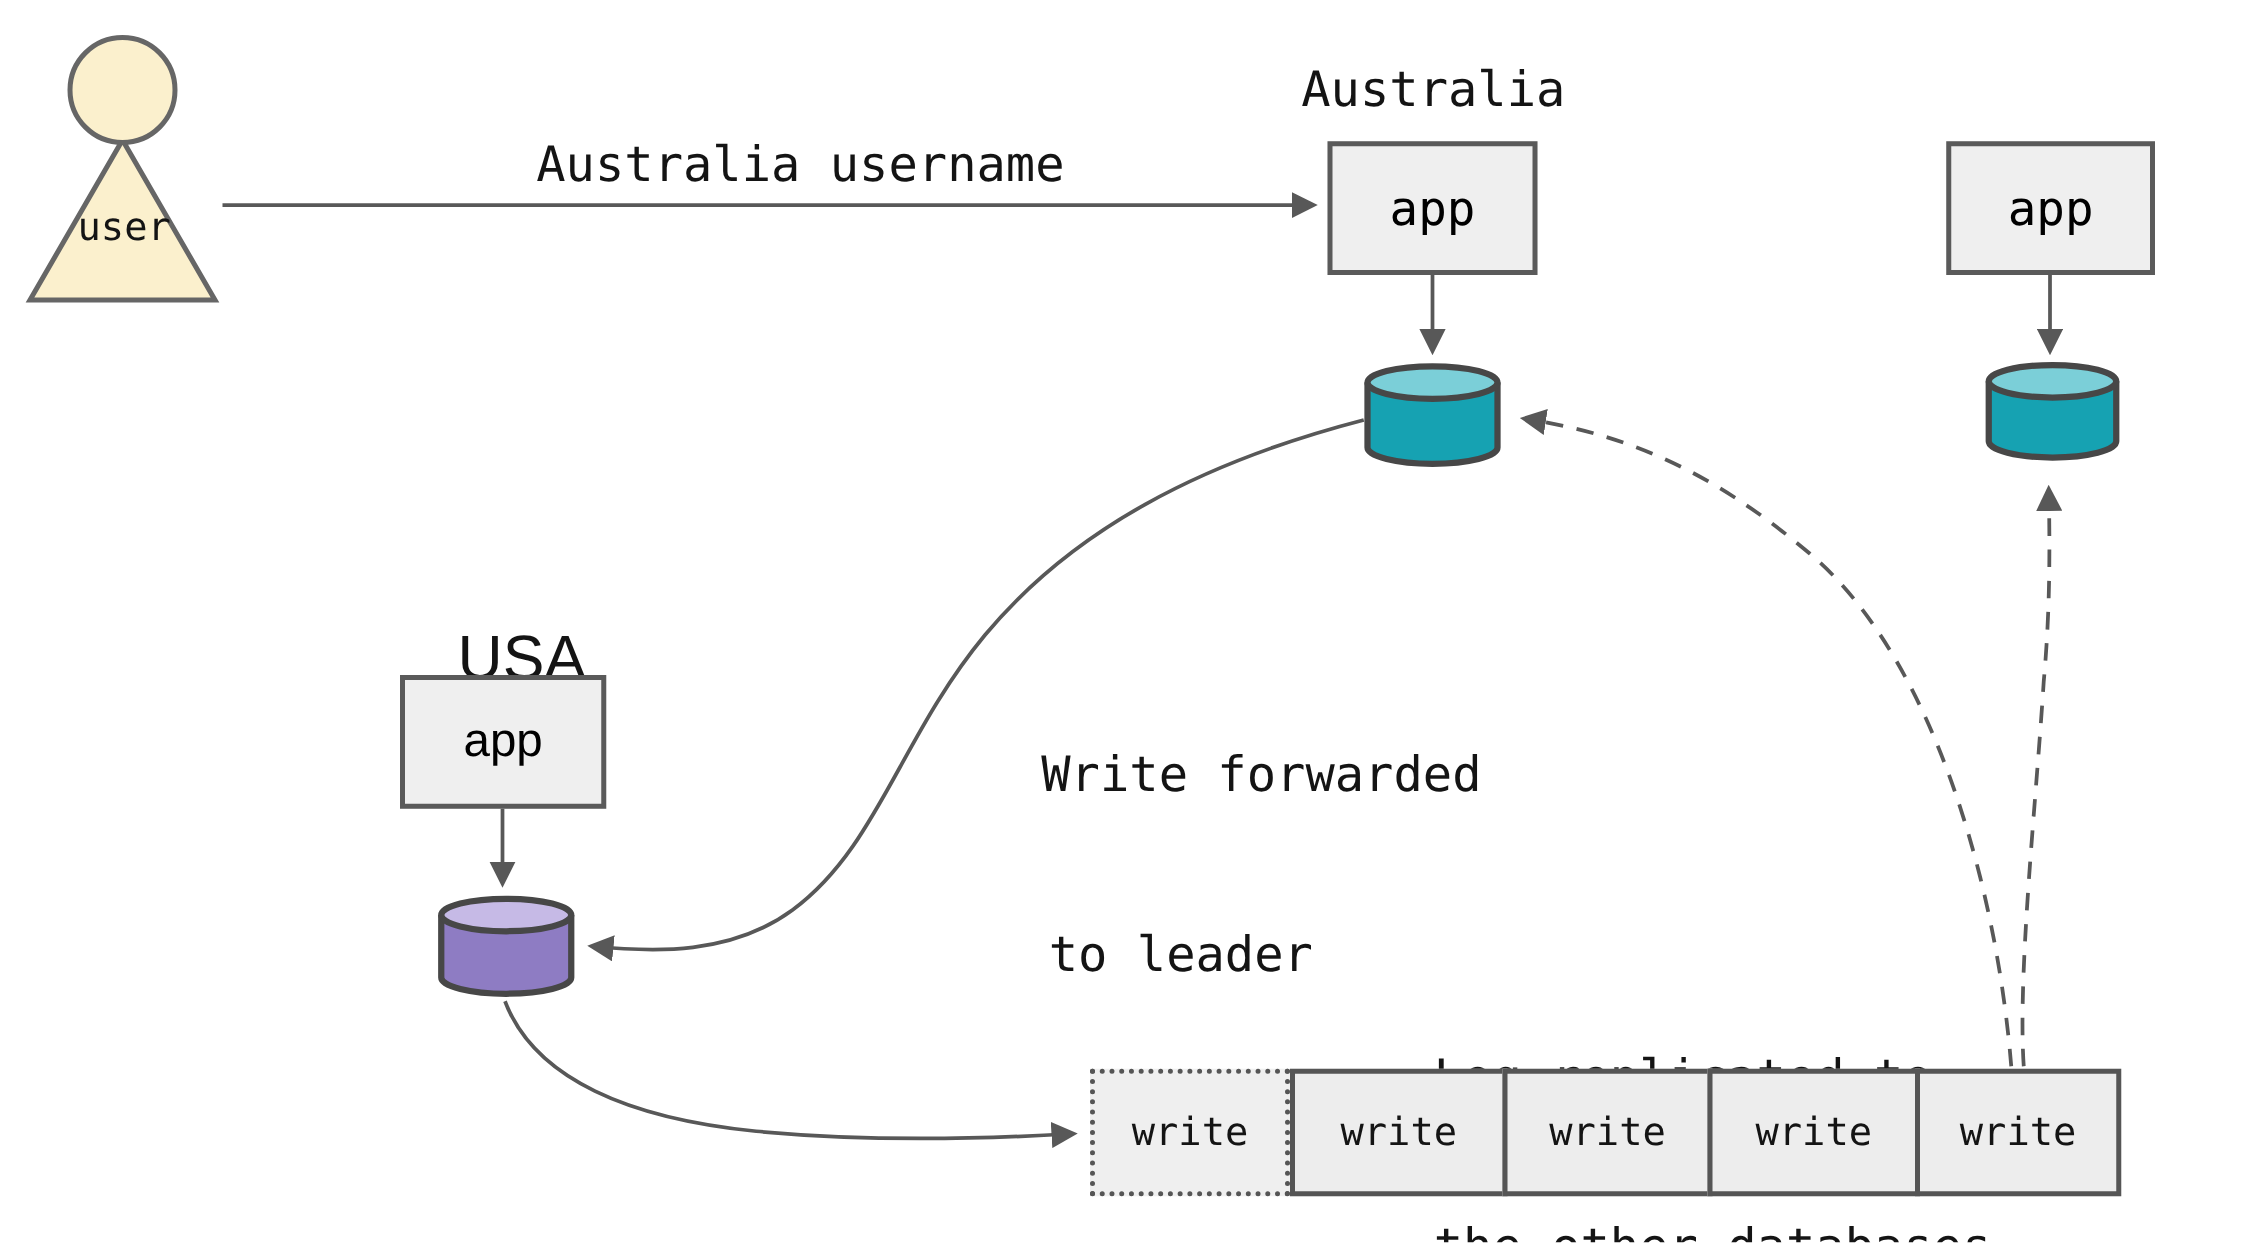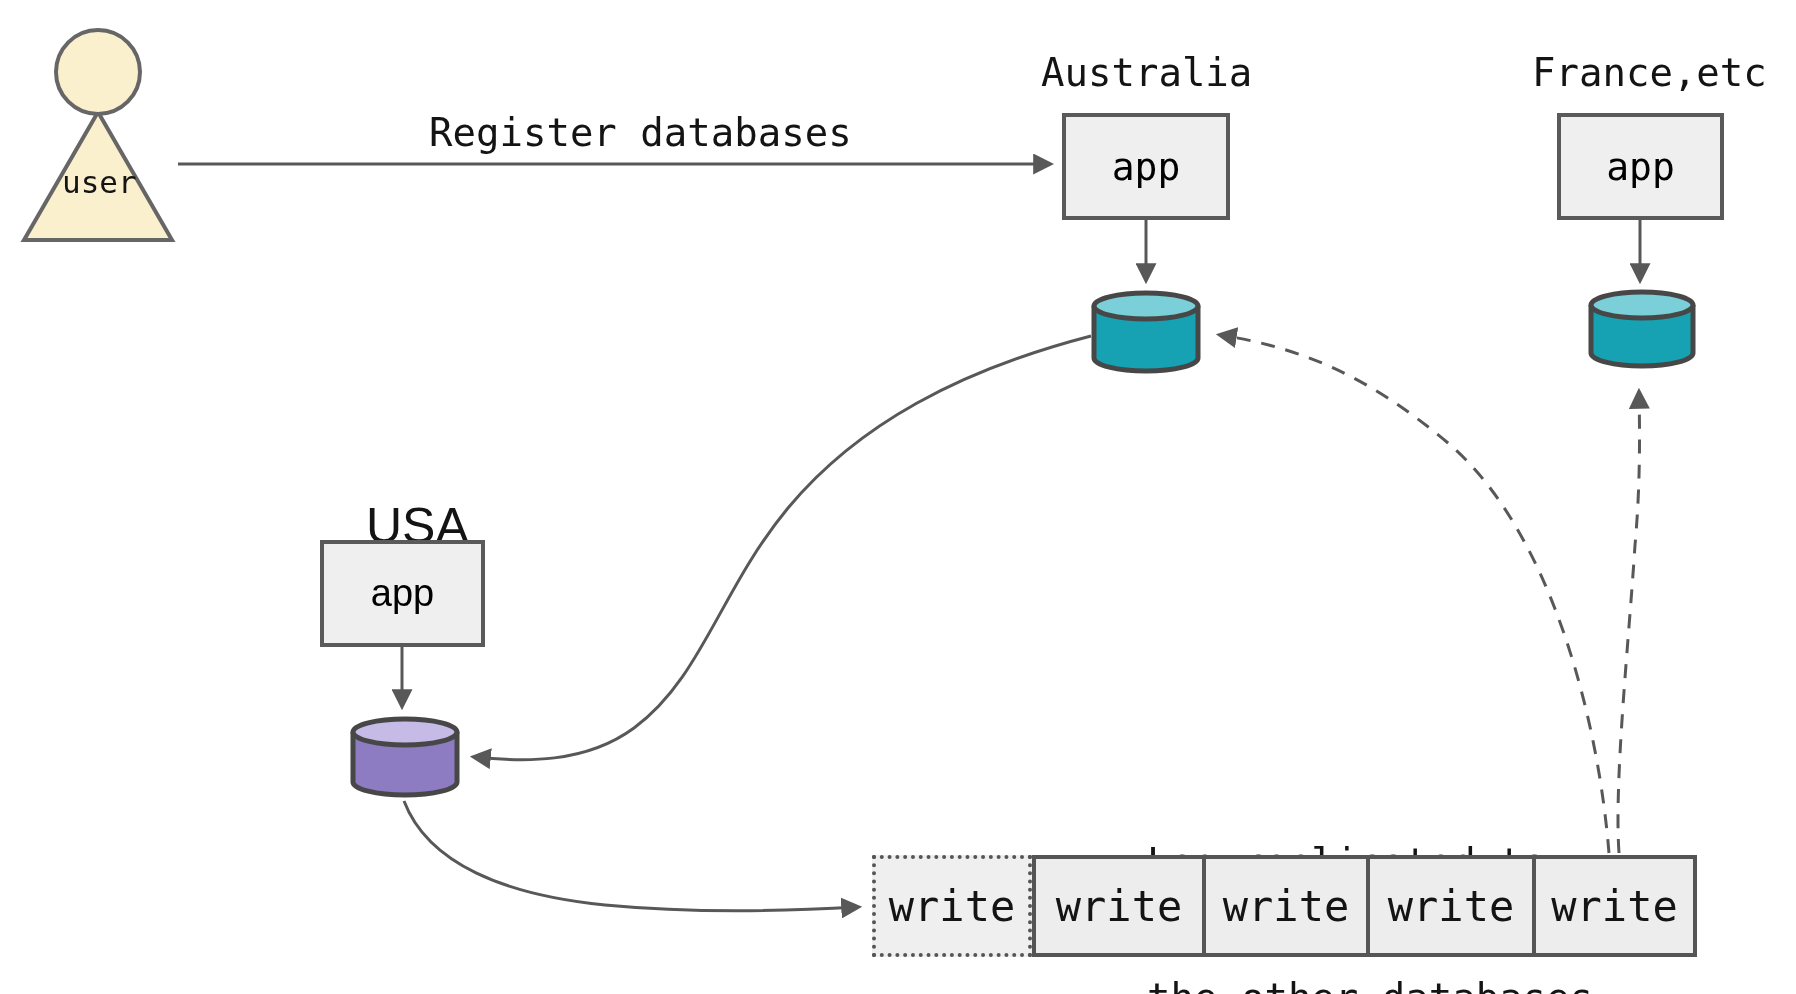--- a/index.html
+++ b/index.html
@@ -20,21 +20,21 @@
     position:absolute; box-sizing:border-box; width:168px; height:107px;
     background:var(--box-fill); border:4px solid var(--box-border);
     display:flex; align-items:center; justify-content:center;
     font-size:38px; color:#000;
   }
   .sans{font-family:"Liberation Sans","DejaVu Sans",sans-serif;}
   .log-box{
     position:absolute; top:855px; height:102px; box-sizing:border-box;
     background:#ededed; border:4px solid #555555;
     display:flex; align-items:center; justify-content:center;
-    font-size:42px; color:var(--text);
+    font-size:31px; color:var(--text);
   }
   .log-box.dotted{border-style:dotted; background:#efefef;}
 </style>
 </head>
 <body>
 
 <div id="canvas">
 
   <svg id="wires" viewBox="0 0 1796 994" xmlns="http://www.w3.org/2000/svg">
     <defs>
@@ -70,37 +70,40 @@
       <ellipse cx="54" cy="16" rx="51" ry="13" fill="var(--follower-db-top)" stroke="var(--db-stroke)" stroke-width="5"></ellipse>
     </g>
     <g transform="translate(350,716)">
       <path d="M3,16 L3,66 A52,13 0 0 0 107,66 L107,16" fill="var(--leader-db-body)" stroke="var(--db-stroke)" stroke-width="5"></path>
       <ellipse cx="55" cy="16" rx="52" ry="13" fill="var(--leader-db-top)" stroke="var(--db-stroke)" stroke-width="5"></ellipse>
     </g>
   </svg>
 
   <div class="label" style="left:62px; top:160px; font-size:31px;">user</div>
 
-  <div class="label" style="left:429px; top:110px;">Register databases</div>
+  <div class="label" style="left:429px; top:110px;">Australia username</div>
 
   <div class="label" style="left:1041px; top:50px;">Australia</div>
   <div class="app-box" style="left:1062px; top:113px; width:168px;">
     <span>app</span>
   </div>
 
-  <div class="label" style="left:1532px; top:50px;">France,etc</div>
   <div class="app-box" style="left:1557px; top:113px; width:167px;">
     <span>app</span>
   </div>
 
   <div class="label sans" style="left:366px; top:504px; font-size:50px;">USA</div>
   <div class="app-box sans" style="left:320px; top:540px; width:165px;">
     <span>app</span>
   </div>
 
+  <div class="label" style="left:833px; top:501px; line-height:48px;">
+    <div>Write forwarded</div>
+    <div style="padding-left:6px;">to leader</div>
+  </div>
 
 
   <div class="label" style="left:1147px; top:750px;">
     <div>Log replicated to</div>
     <div>the other databases</div>
   </div>
 
   <div class="log-box dotted" style="left:872px; width:160px;">
     <span>write</span>
   </div>

